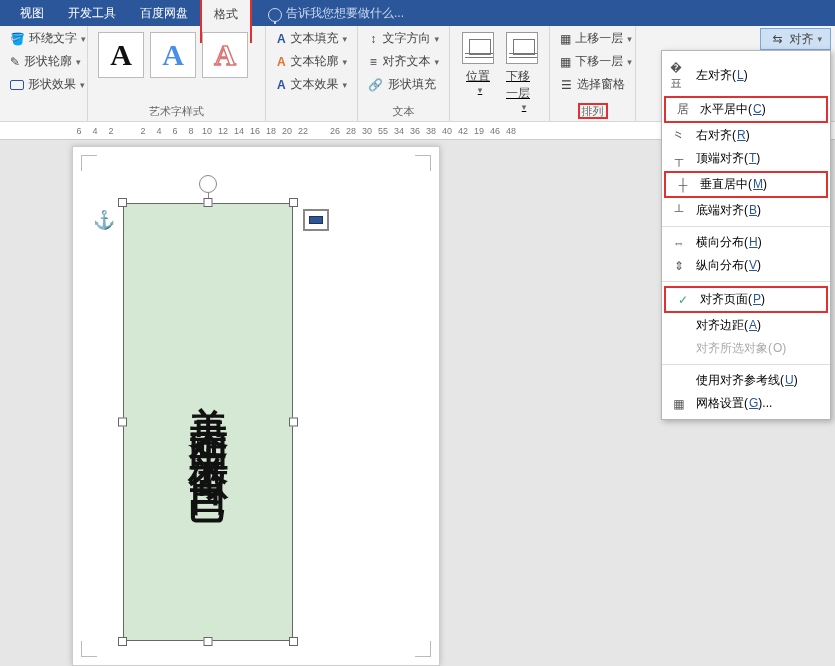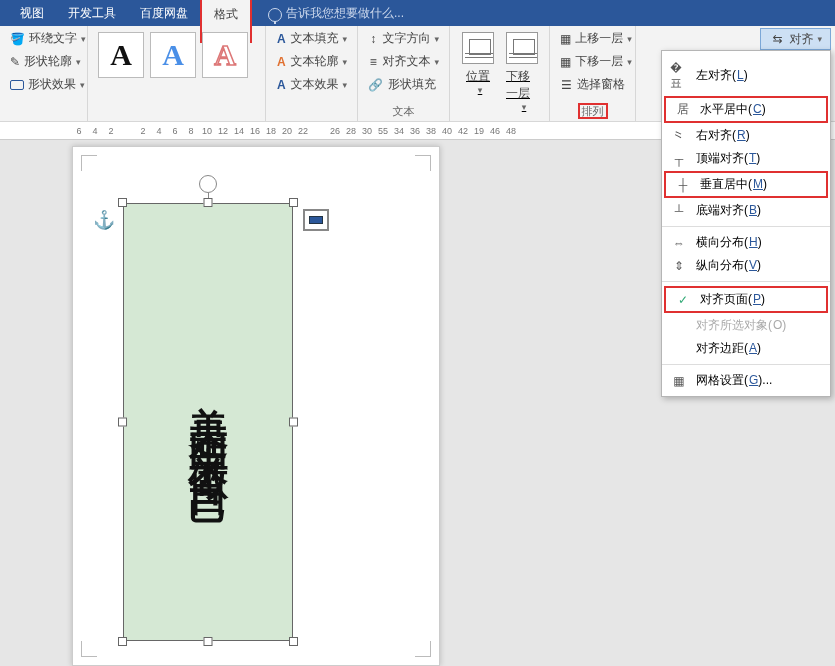--- a/index.html
+++ b/index.html
@@ -115,20 +115,21 @@
     </div>
     <div class="group-label">&nbsp;</div>
   </div>
 
   <div class="group" style="width:178px;">
     <div class="wordart-gallery">
       <div class="wa-item" style="font-size:30px;color:#111;">A</div>
       <div class="wa-item" style="font-size:30px;color:#4a8fe7;">A</div>
       <div class="wa-item" style="font-size:30px;color:#fff;-webkit-text-stroke:1.5px #d77;">A</div>
     </div>
+    <div class="group-label">艺术字样式</div>
   </div>
 
   <div class="group" style="width:92px;">
     <div class="group-body">
       <div class="btn-row">
           <span class="ico" style="color:#2b579a;font-weight:bold;">A</span>
           <span>文本填充</span>
           <span class="caret">▾</span>
         </div>
       <div class="btn-row">
@@ -250,29 +251,33 @@
           <span class="menu-ico">⇕</span>
           <span><span>纵向分布</span>(<span class="hotkey">V</span>)</span>
         </div>
       <div class="menu-sep"></div>
       <div class="menu-hl">
           <div class="menu-item menu-check">
             <span class="menu-ico">✓</span>
             <span><span>对齐页面</span>(<span class="hotkey">P</span>)</span>
           </div>
         </div>
+      <div class="menu-item">
+          <span class="menu-ico"></span>
+          <span><span>对齐边距</span>(<span class="hotkey">A</span>)</span>
+        </div>
       <div class="menu-item disabled">
           <span class="menu-ico"></span>
           <span><span>对齐所选对象</span>(<span class="hotkey" style="color:#aaa;text-decoration:none;">O</span>)</span>
         </div>
+      <div class="menu-sep"></div>
       <div class="menu-item">
           <span class="menu-ico"></span>
-          <span><span>对齐边距</span>(<span class="hotkey">A</span>)</span>
-        </div>
-      <div class="menu-sep"></div>
+          <span><span>使用对齐参考线</span>(<span class="hotkey">U</span>)</span>
+        </div>
       <div class="menu-item">
           <span class="menu-ico">▦</span>
           <span><span>网格设置</span>(<span class="hotkey">G</span>)<span>...</span></span>
         </div>
     </div>
   </div>
 </div>
 
 <div class="ruler" id="ruler">
     <span>6</span>

